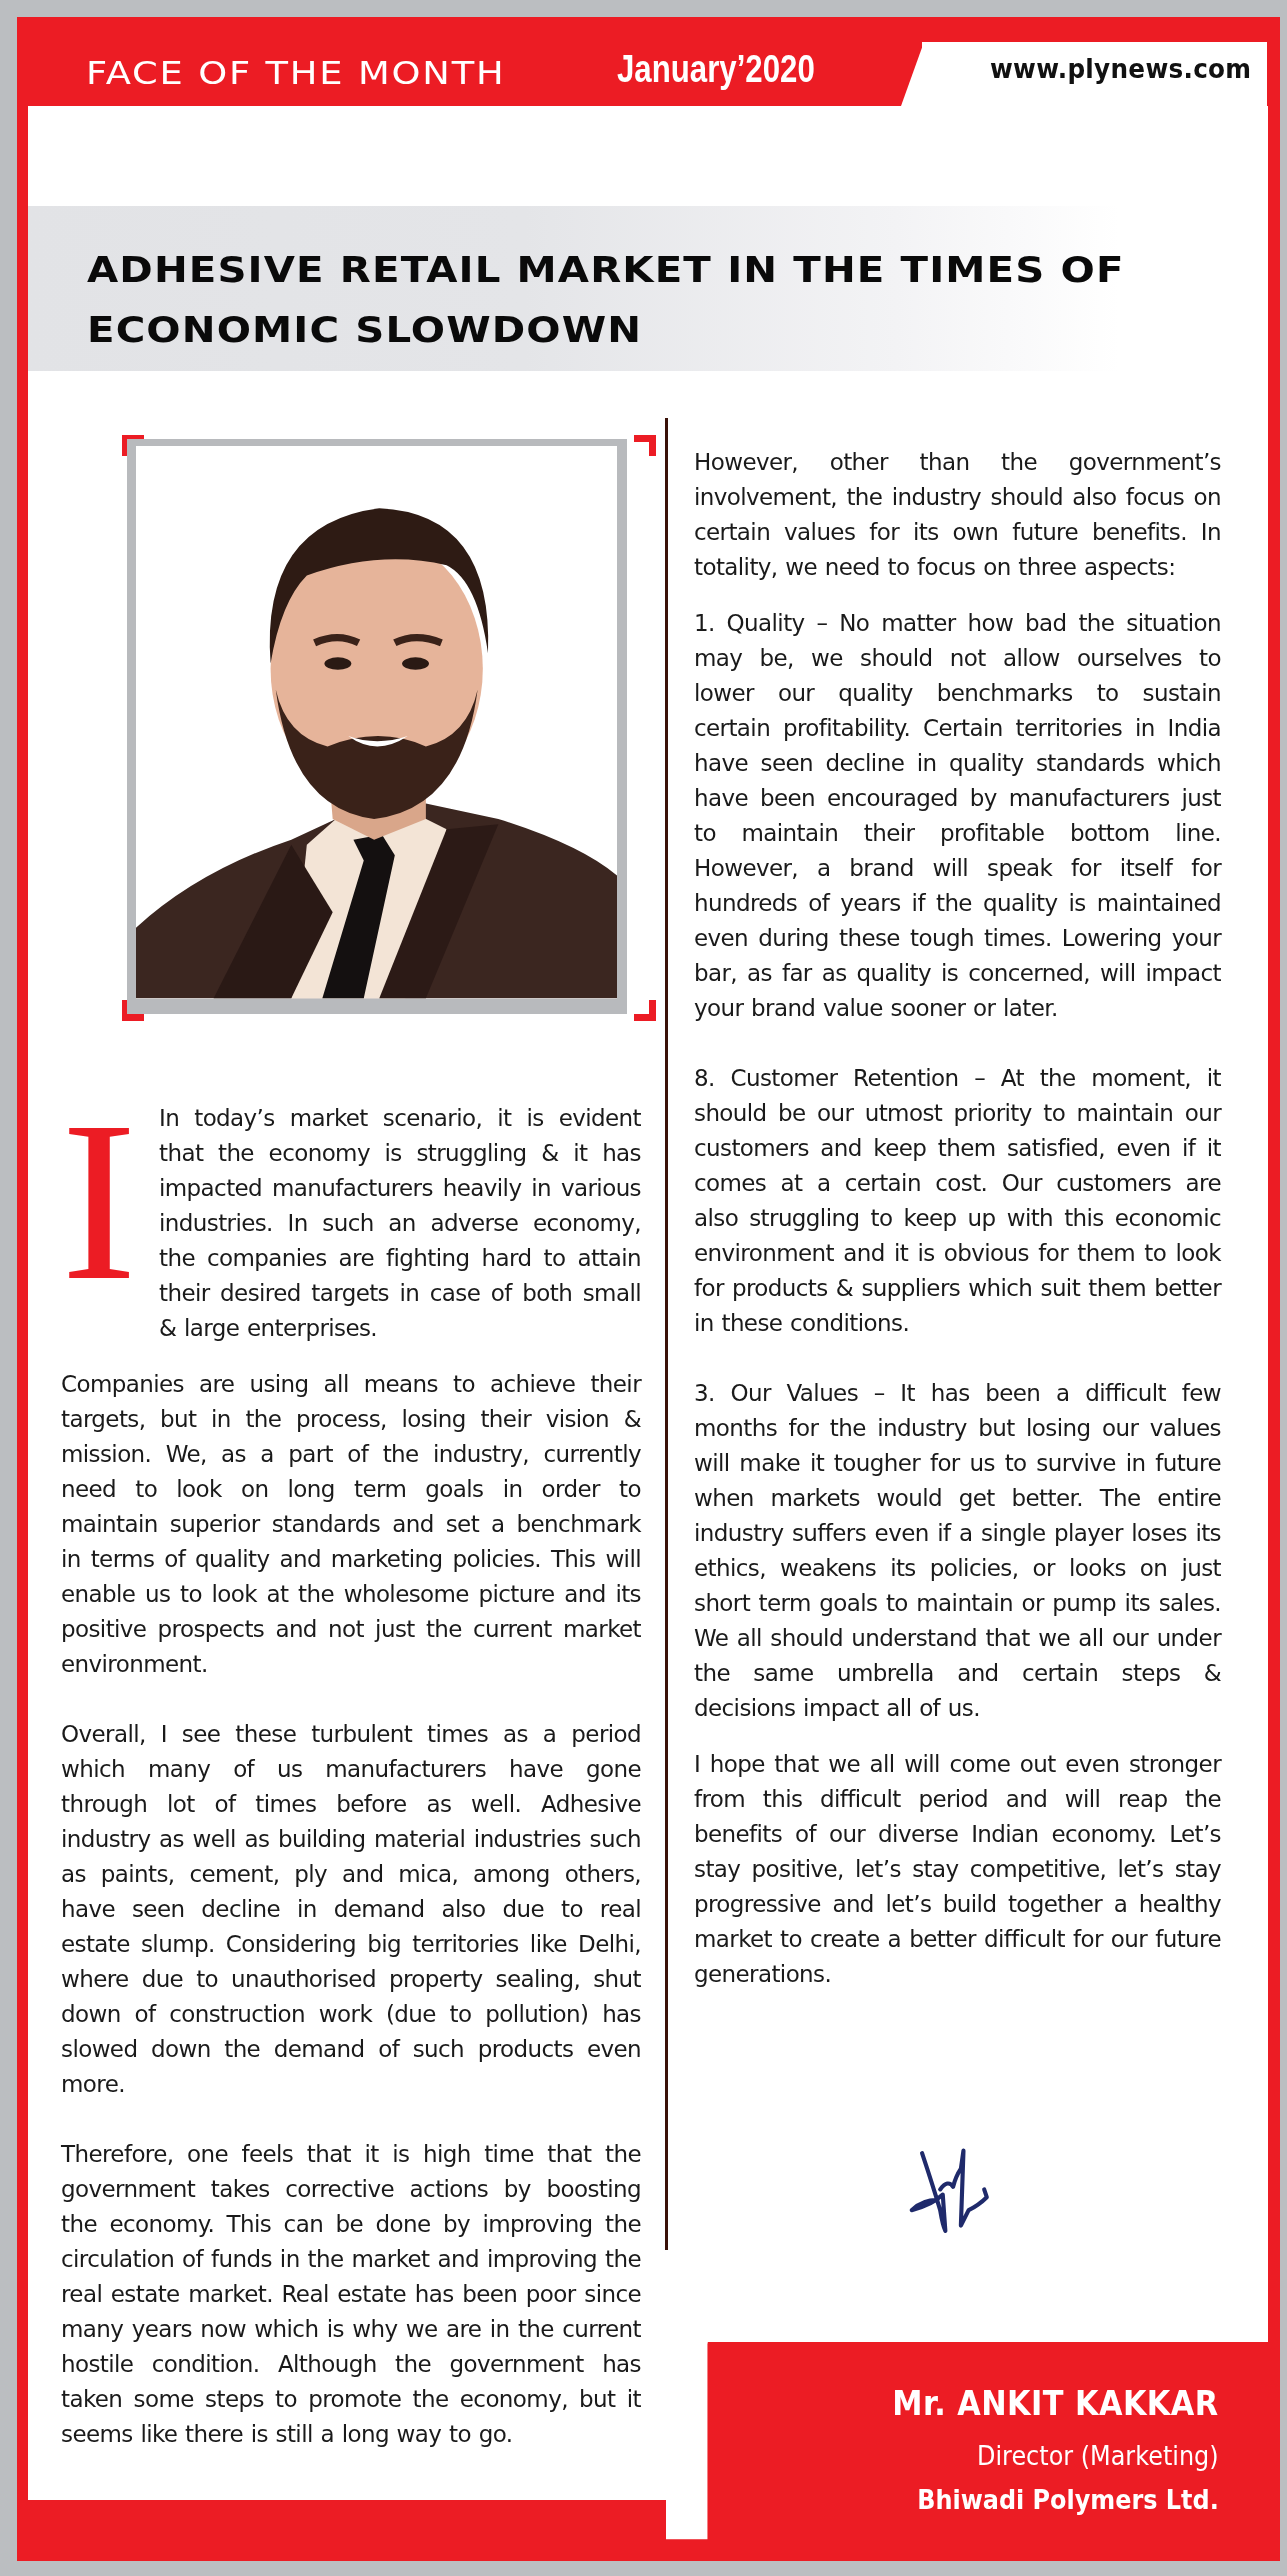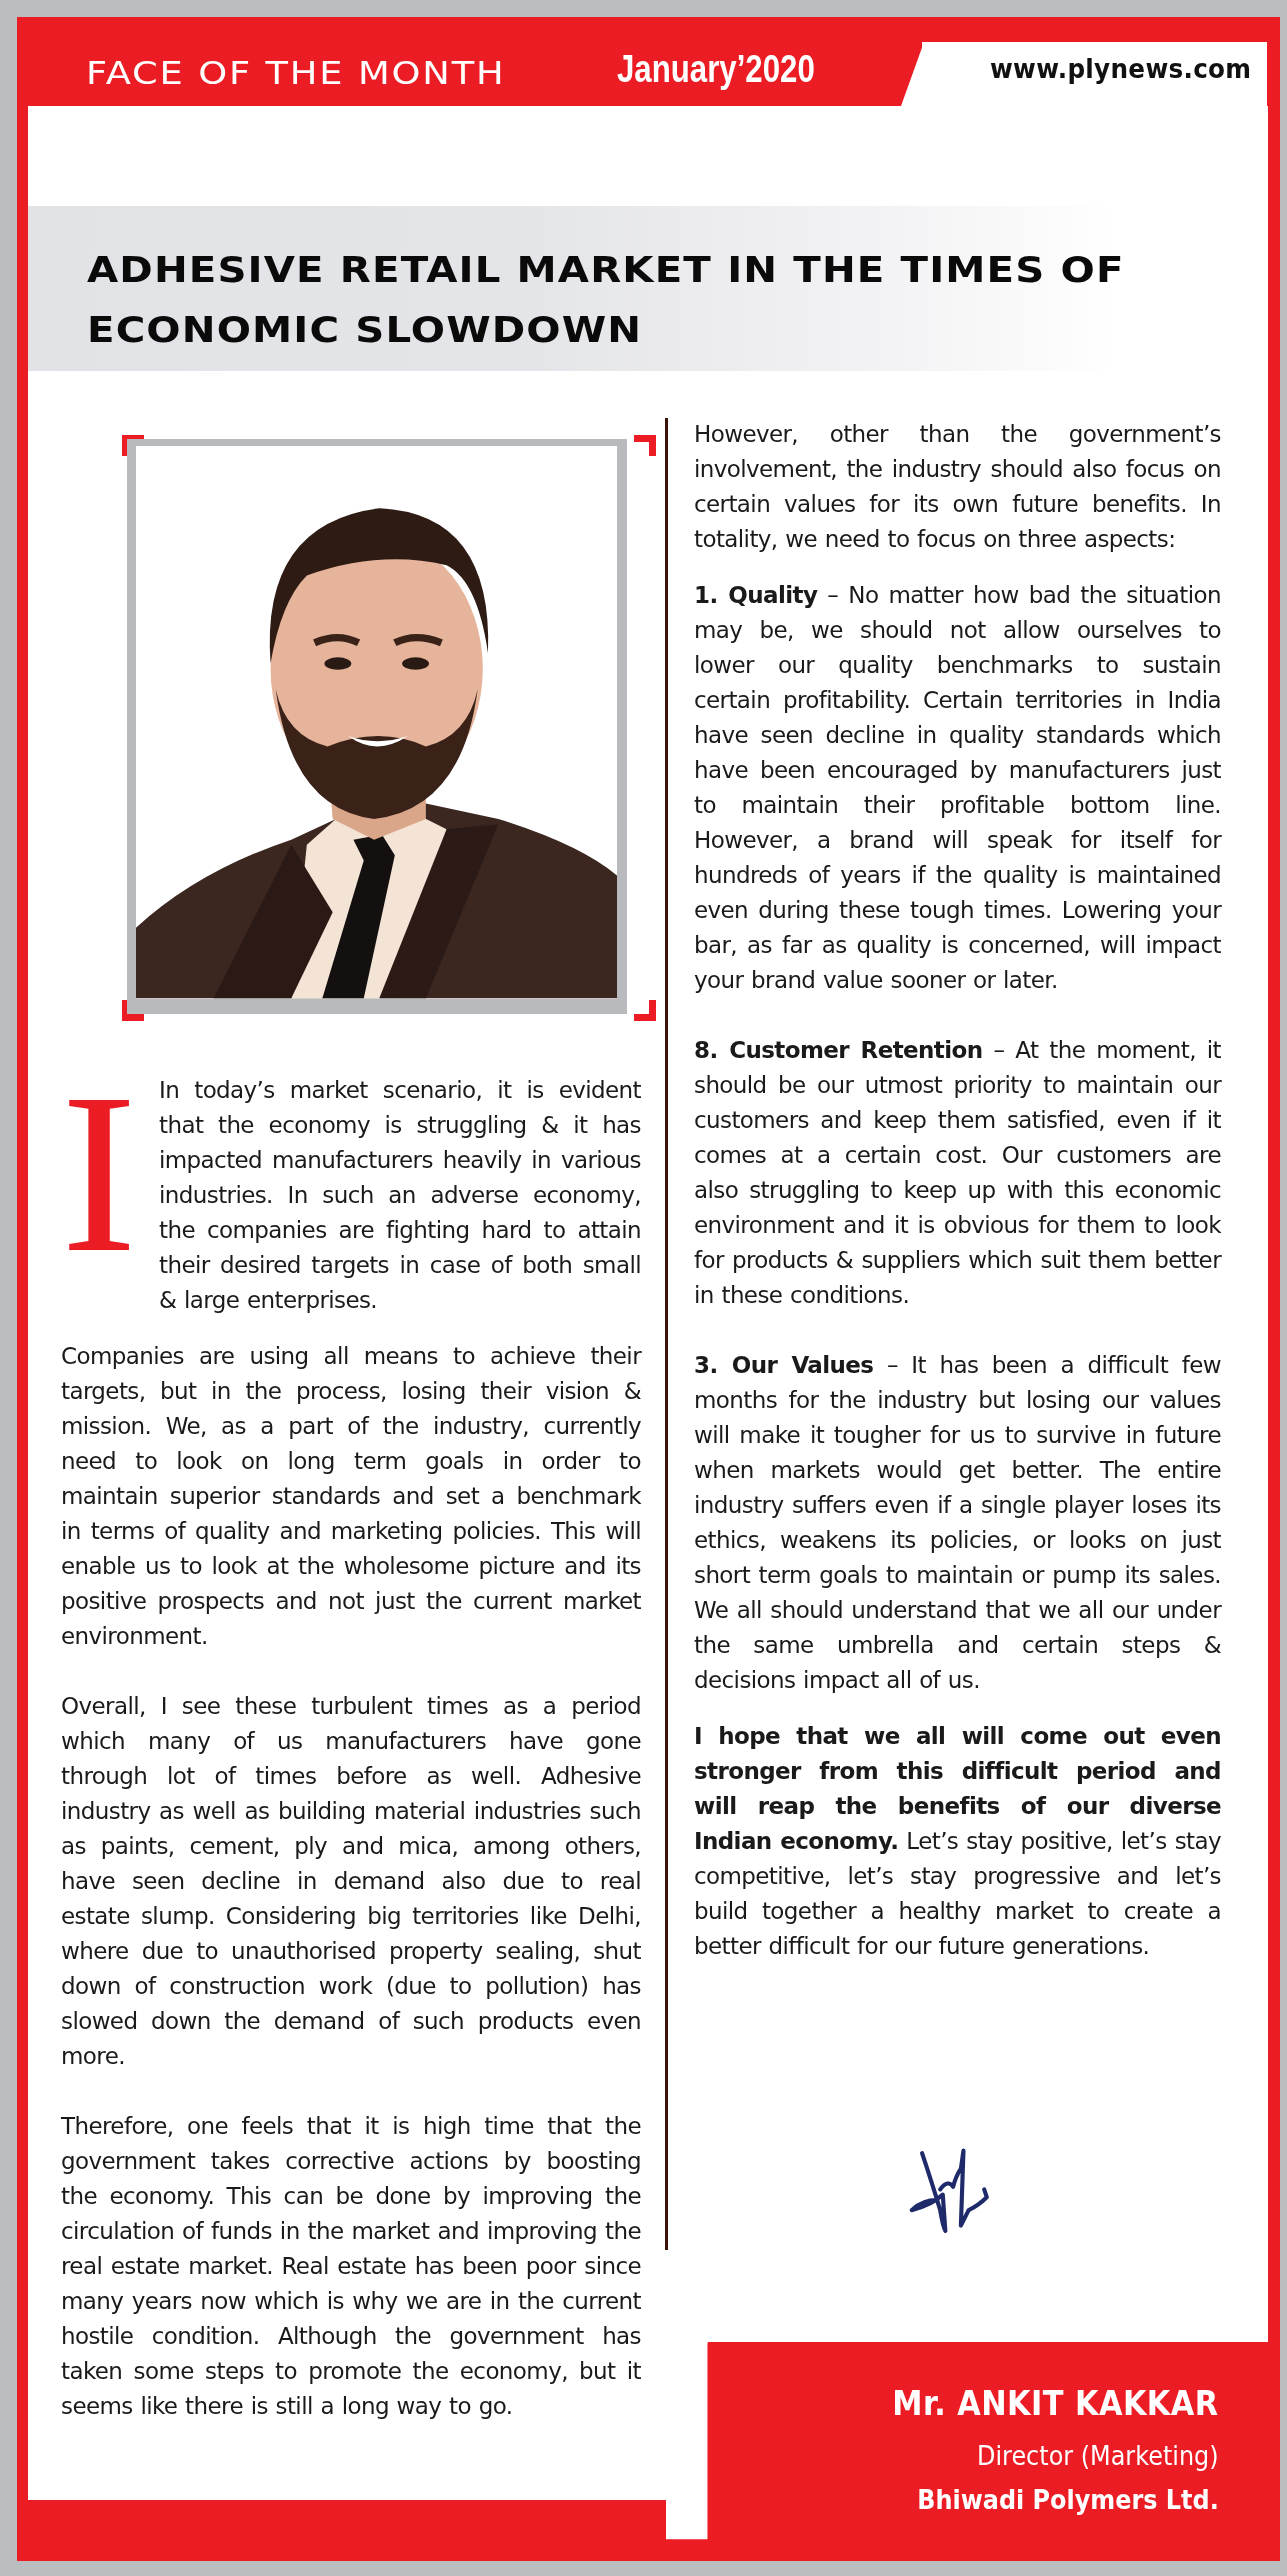--- a/index.html
+++ b/index.html
@@ -30,29 +30,29 @@
     .corner.br { right: 11.4px; bottom: 10.4px; border-width: 0 7.3px 7.3px 0; }
     .photo-frame { position: absolute; left: 13.5px; top: 14px; width: 500px; height: 575px; background: #b8babd; padding: 7.3px 9.3px 15.5px 9.3px; }
     .photo { width: 100%; height: 100%; background: #fff; position: relative; overflow: hidden; }
     .photo svg { width: 100%; height: 100%; display: block; }
 
     
     .col-left { position: absolute; left: 61px; top: 1073px; width: 580px; }
     .col-right { position: absolute; left: 694px; top: 417px; width: 527px; }
     .divider { position: absolute; left: 665px; top: 418px; width: 2.6px; height: 1832px; background: #3a1209; }
 
-    .body-text { font-family: "DejaVu Sans", sans-serif; font-size: 23px; line-height: 35px; color: #1a1a1a; text-align: justify; text-align-last: left; letter-spacing: -0.6px; word-spacing: 1px; }
+    .body-text { font-family: "DejaVu Sans", sans-serif; font-size: 23px; line-height: 35px; color: #1a1a1a; text-align: justify; text-align-last: left; letter-spacing: -0.6px; word-spacing: 1px; margin-top: 28px; }
     .para { margin-bottom: 35px; }
     .para.tight { margin-bottom: 21px; }
 
     .dropcap-wrap { position: relative; }
     .dropcap { position: absolute; left: 0; top: 14.5px; font-family: "Liberation Serif", "DejaVu Serif", serif; color: #ec1c24; font-size: 228px; line-height: 171px; }
     .intro { padding-left: 98px; }
 
-    b, .bold { font-weight: bold; }
+    b, .bold { font-weight: normal; }
 
     
     .signature { position: absolute; left: 891px; top: 2148px; width: 176px; height: 88px; }
     .name { position: absolute; right: 69px; top: 2384px; font-family: "DejaVu Sans", sans-serif; font-weight: bold; font-size: 33px; color: #fff; letter-spacing: 0.5px; transform: scaleX(0.92); transform-origin: right center; }
     .role { position: absolute; right: 69px; top: 2441px; font-family: "DejaVu Sans", sans-serif; font-size: 26px; color: #fff; transform: scaleX(0.92); transform-origin: right center; }
     .company { position: absolute; right: 69px; top: 2485px; font-family: "DejaVu Sans", sans-serif; font-weight: bold; font-size: 26px; color: #fff; transform: scaleX(0.92); transform-origin: right center; }
   </style>
 </head>
 <body>
 

